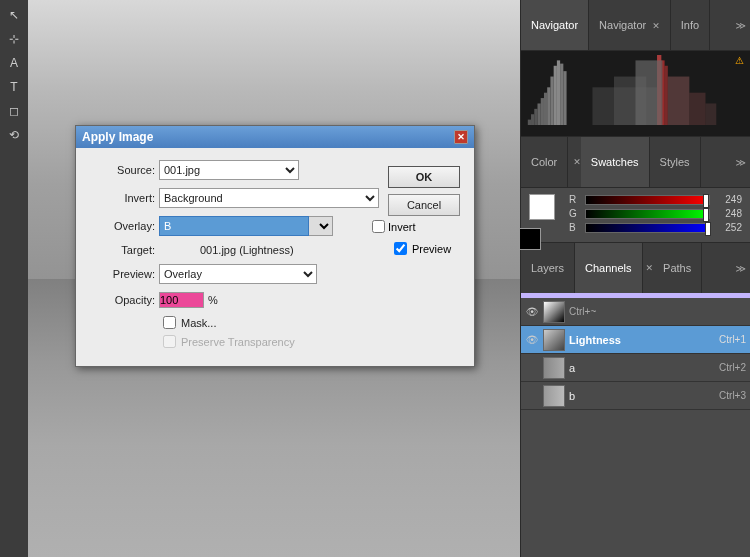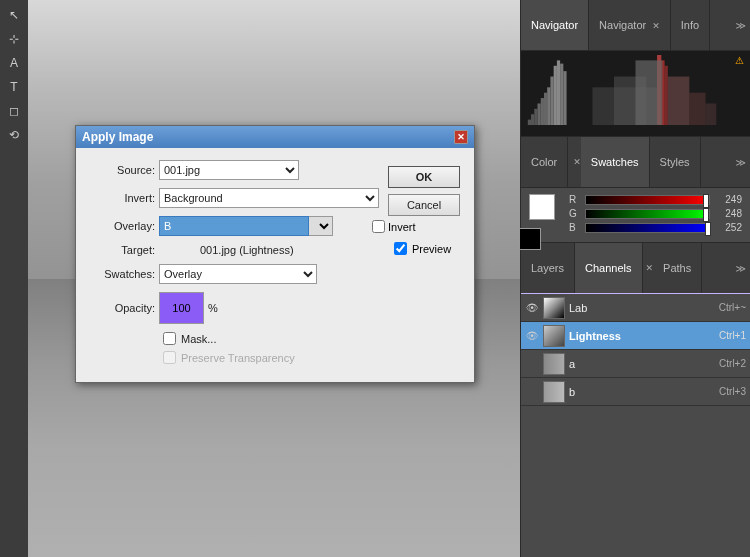--- a/index.html
+++ b/index.html
@@ -159,25 +159,25 @@
       font-size: 11px;
     }
     .target-value {
       color: #222;
       font-size: 11px;
       margin-left: 37px;
     }
     .blending-select { width: 158px; }
     .opacity-input {
       width: 45px;
-      height: 32px;
+      height: 16px;
       border: 1px solid #999;
-      background: #8b5cf6;
-      font-size: 11px;
-      text-align: center;
+      background: #ec4899;
+      font-size: 11px;
+      text-align: left;
     }
     .pct-label {
       margin-left: 4px;
       color: #222;
     }
     .checkbox-row {
       display: flex;
       align-items: center;
       margin-bottom: 6px;
       margin-left: 73px;
@@ -362,21 +362,21 @@
     .layers-panel {
       flex: 1;
       background: #4a4a4a;
       display: flex;
       flex-direction: column;
       min-height: 0;
     }
     .layers-tabs {
       display: flex;
       background: #3c3c3c;
-      border-bottom: 1px solid #c4b5fd;
+      border-bottom: 5px solid #c4b5fd;
       align-items: center;
     }
     .layers-content {
       flex: 1;
       overflow-y: auto;
       background: #4a4a4a;
     }
     .layer-row {
       display: flex;
       align-items: center;
@@ -475,21 +475,21 @@
           <label for="invert-cb">Invert</label>
         </div>
       </div>
 
       <div class="form-row">
         <span class="form-label target-label-l">Target:</span>
         <span class="target-value">001.jpg (Lightness)</span>
       </div>
 
       <div class="form-row">
-        <span class="form-label">Swatches:</span>
+        <span class="form-label">Preview:</span>
         <select class="form-select blending-select">
           <option>Overlay</option>
         </select>
       </div>
 
       <div class="form-row">
         <span class="form-label">Opacity:</span>
         <input class="opacity-input" type="text" value="100" style="">
         <span class="pct-label">%</span>
       </div>
@@ -606,21 +606,20 @@
       <div class="panel-tab active">Channels</div>
       <div class="panel-tab-close" style="padding-left:0;">✕</div>
       <div class="panel-tab">Paths</div>
       <div class="panel-close-btn">≫</div>
     </div>
     <div class="layers-content">
 
       <div class="layer-row">
         <div class="layer-eye">👁</div>
         <div class="layer-thumb" style="background: linear-gradient(135deg, #fff 0%, #888 50%, #000 100%);"></div>
-        <span class="layer-name">Lab</span>
         <span class="layer-shortcut">Ctrl+~</span>
       </div>
 
       <div class="layer-row active">
         <div class="layer-eye">👁</div>
         <div class="layer-thumb layer-thumb-light"></div>
         <span class="layer-name">Lightness</span>
         <span class="layer-shortcut">Ctrl+1</span>
       </div>
 

